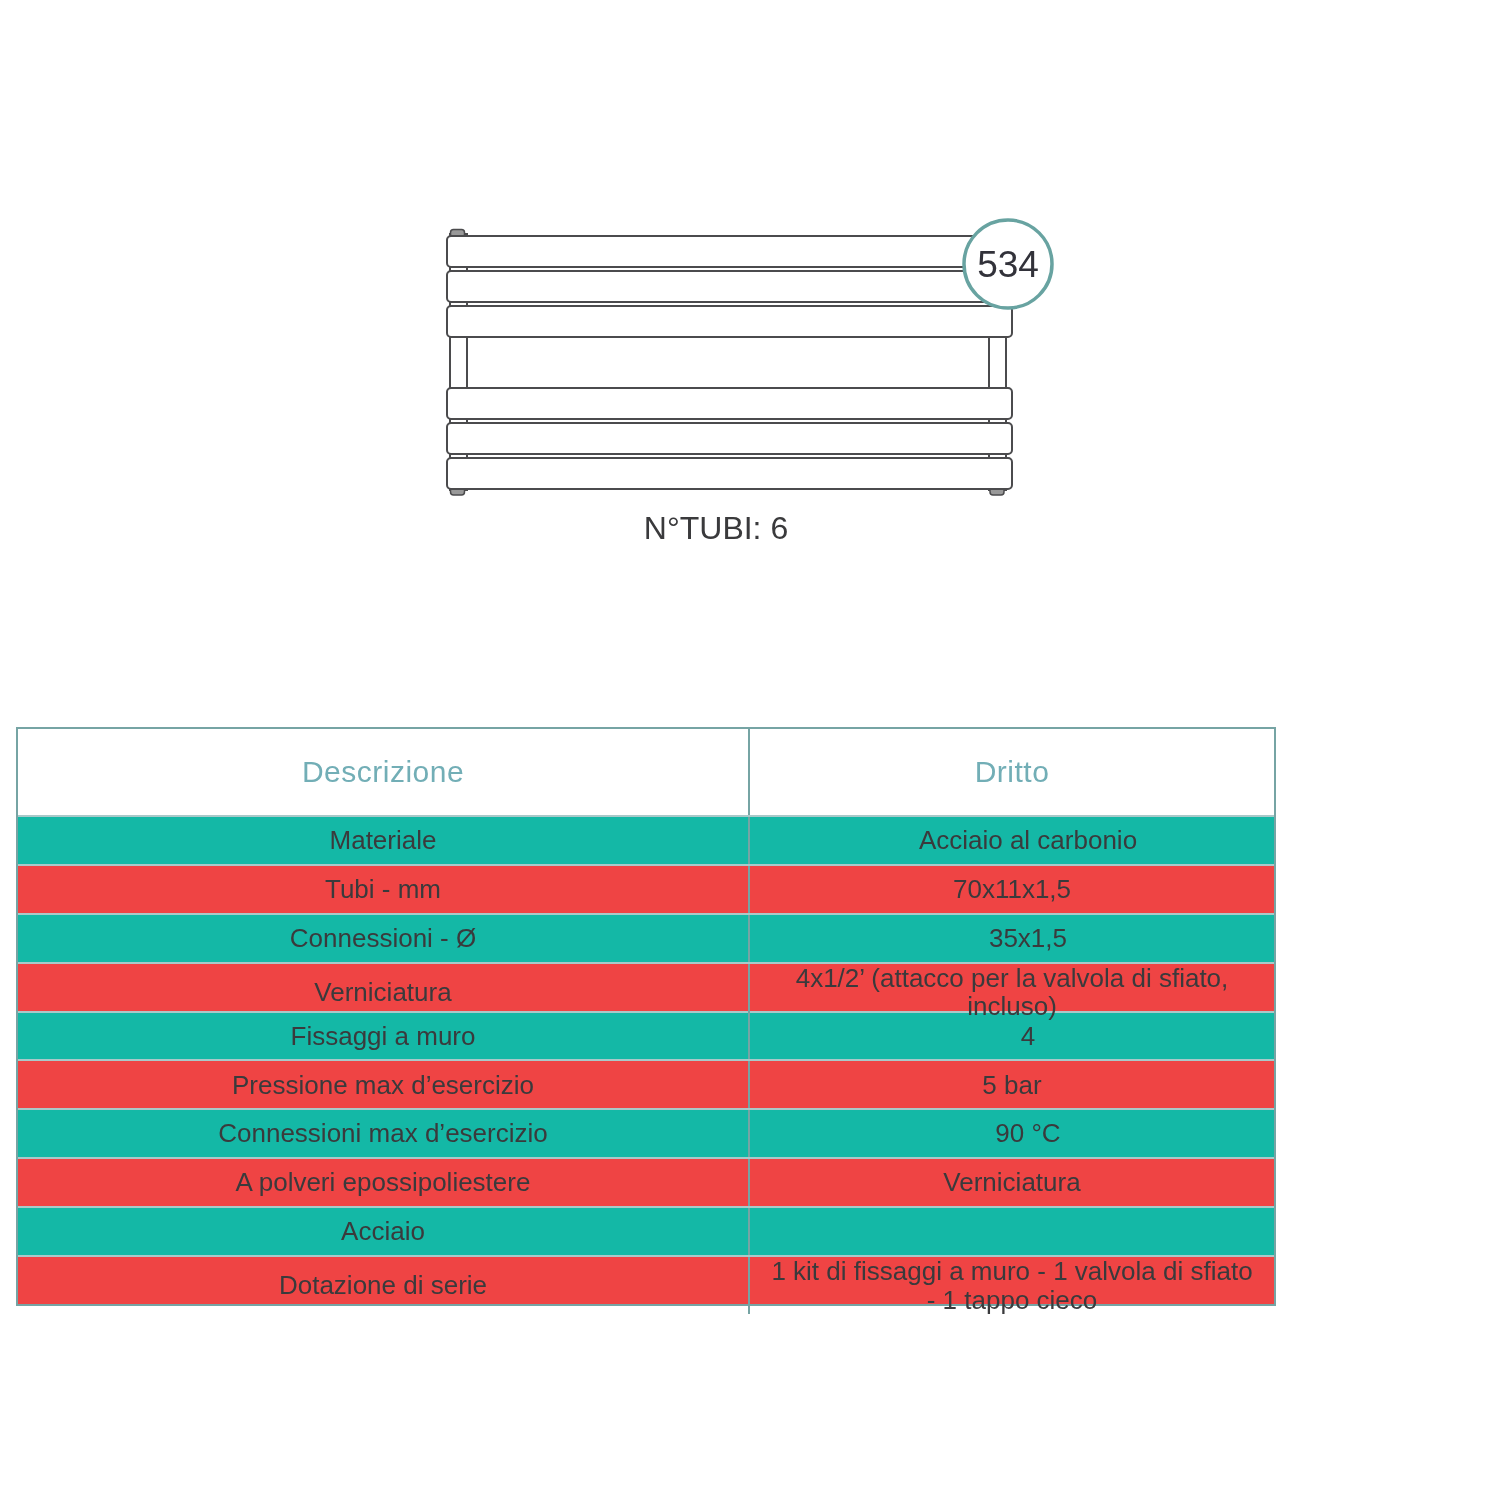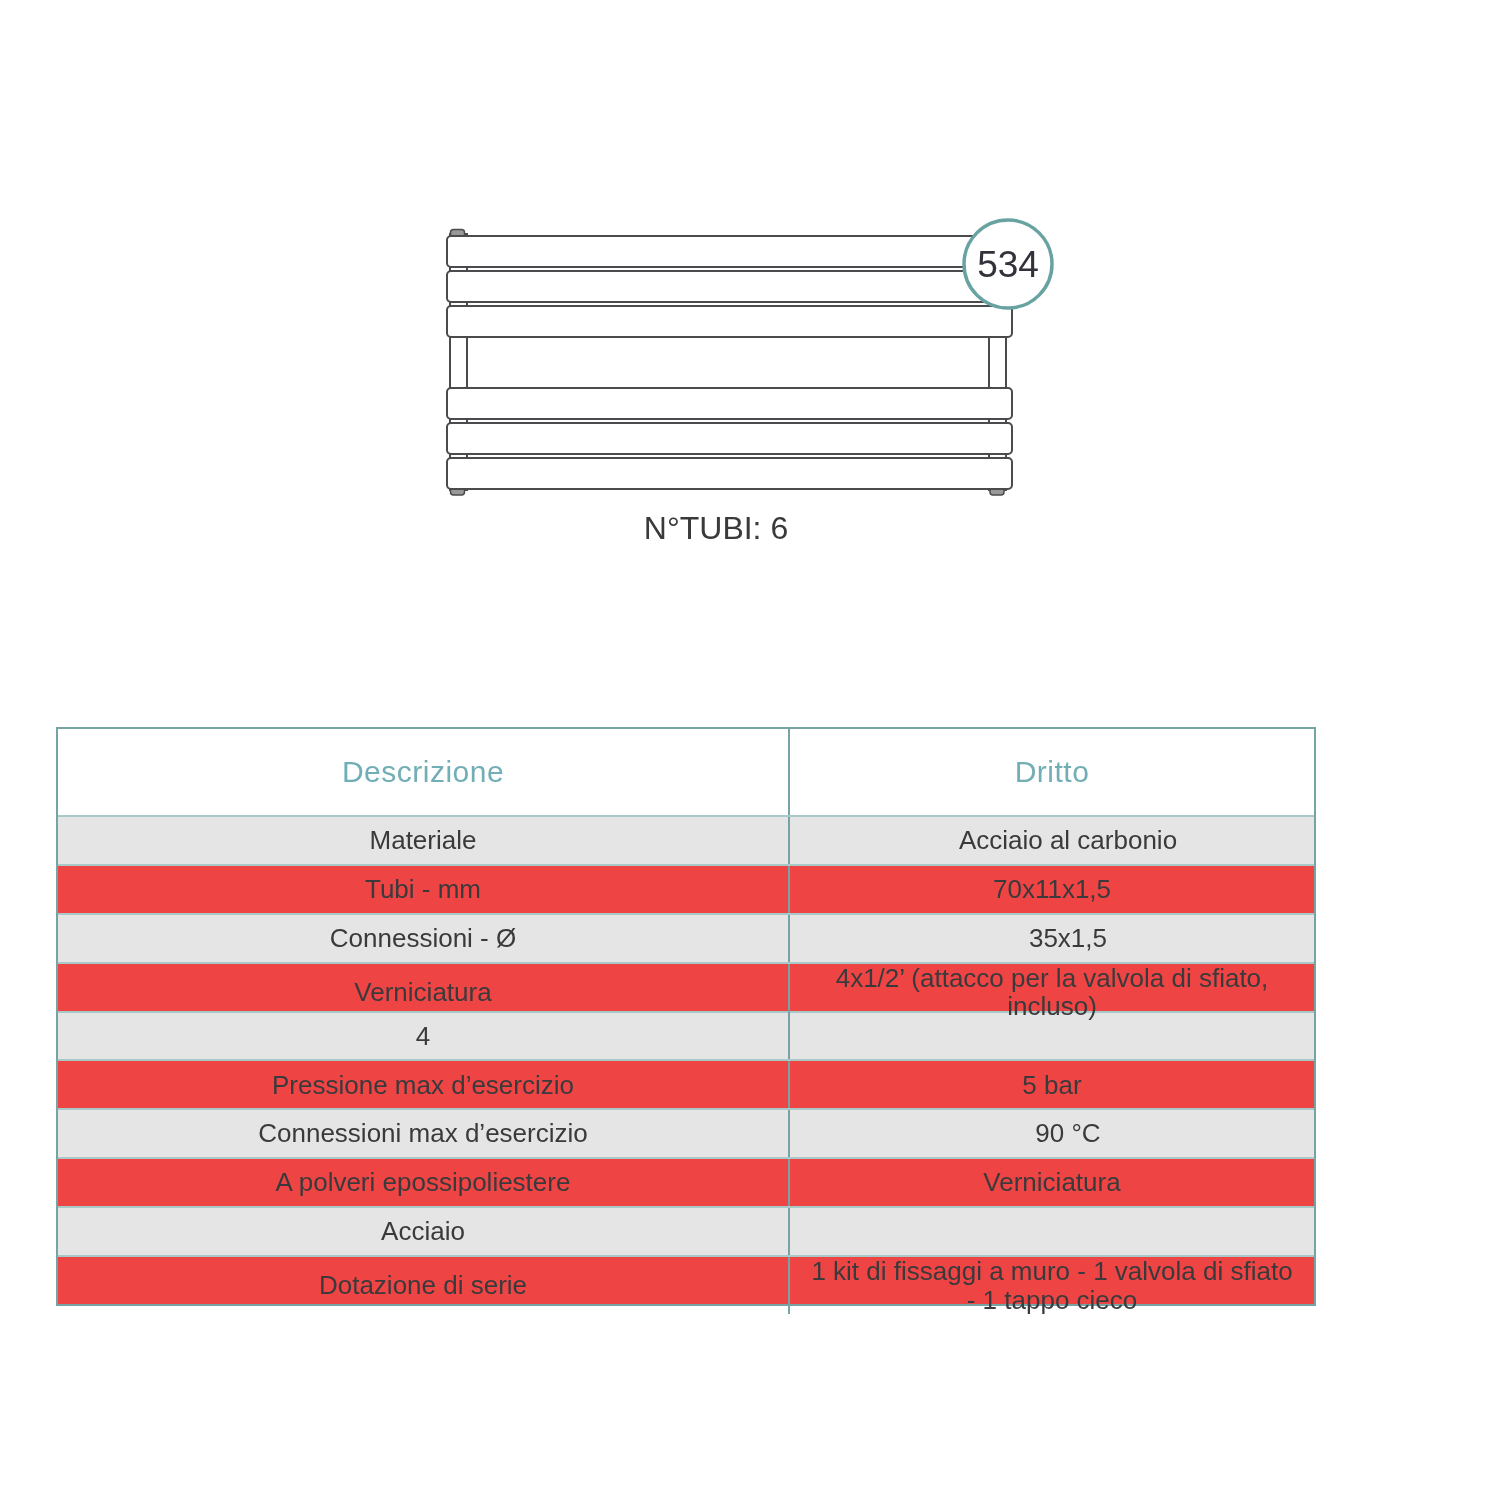--- a/index.html
+++ b/index.html
@@ -35,37 +35,36 @@
     font-family: "Liberation Sans", sans-serif;
   }
   .spec-table {
     position: absolute;
     left: 16px;
     top: 727px;
     width: 1260px;
     border: 2px solid #76a4a4;
     box-sizing: border-box;
     background: #ffffff;
-    margin-left: 40px;
   }
   .thead, .trow {
     display: grid;
     grid-template-columns: 732px 1fr;
   }
   .thead {
     height: 86px;
     background: #ffffff;
   }
   .trow {
     height: 46.9px;
     border-top: 2px solid #a9c9c9;
     background: #ef4444;
   }
   .trow.shaded {
-    background: #e5e5e5;
+    background: #14b8a6;
     gap: 32px;
   }
   .cell {
     display: flex;
     align-items: center;
     justify-content: center;
     text-align: center;
     padding: 0 14px;
     box-sizing: border-box;
   }
@@ -131,20 +130,21 @@
         </div>
         <div class="trow shaded">
           <div class="cell">Connessioni - Ø</div>
           <div class="cell">35x1,5</div>
         </div>
         <div class="trow">
           <div class="cell">Verniciatura</div>
           <div class="cell">4x1/2’ (attacco per la valvola di sfiato, incluso)</div>
         </div>
         <div class="trow shaded">
+          <div class="cell">Fissaggi a muro</div>
           <div class="cell">4</div>
         </div>
         <div class="trow">
           <div class="cell">Pressione max d’esercizio</div>
           <div class="cell">5 bar</div>
         </div>
         <div class="trow shaded">
           <div class="cell">Connessioni max d’esercizio</div>
           <div class="cell">90 °C</div>
         </div>

